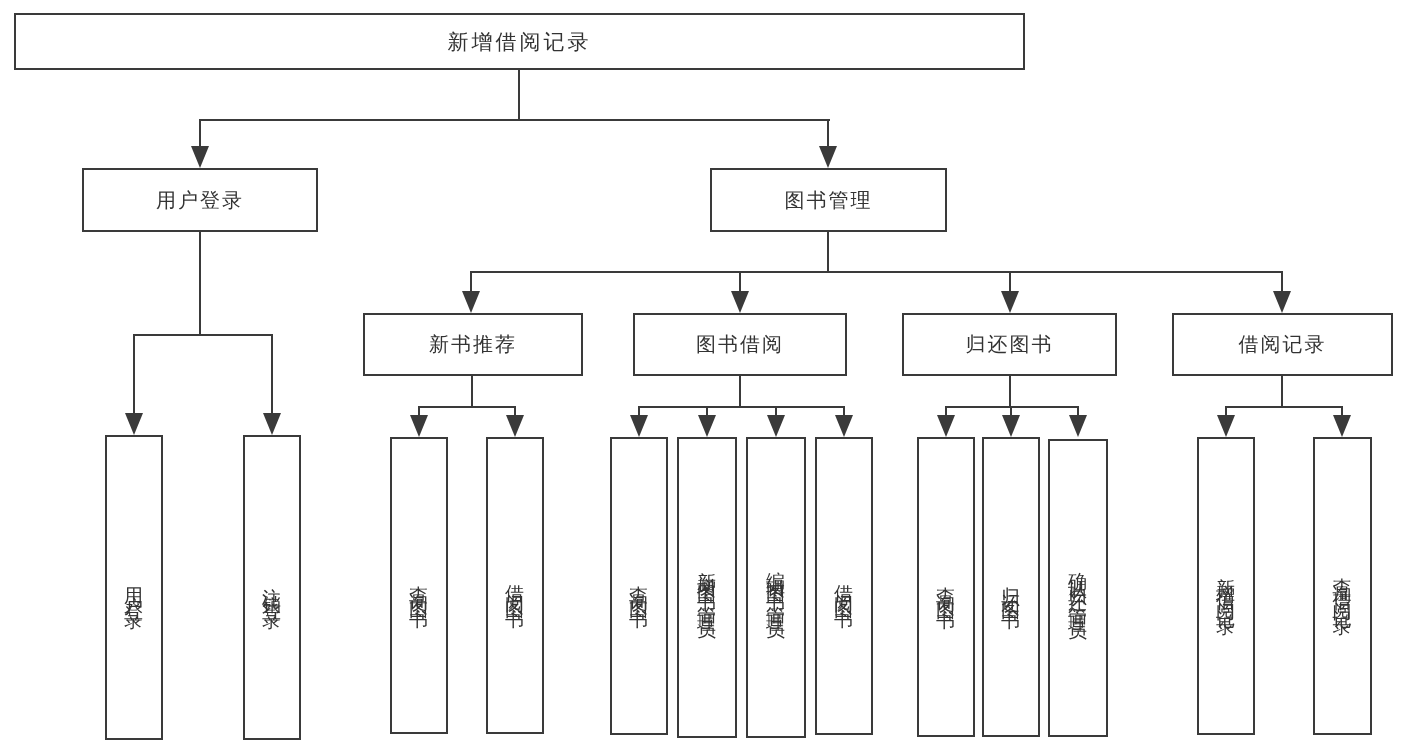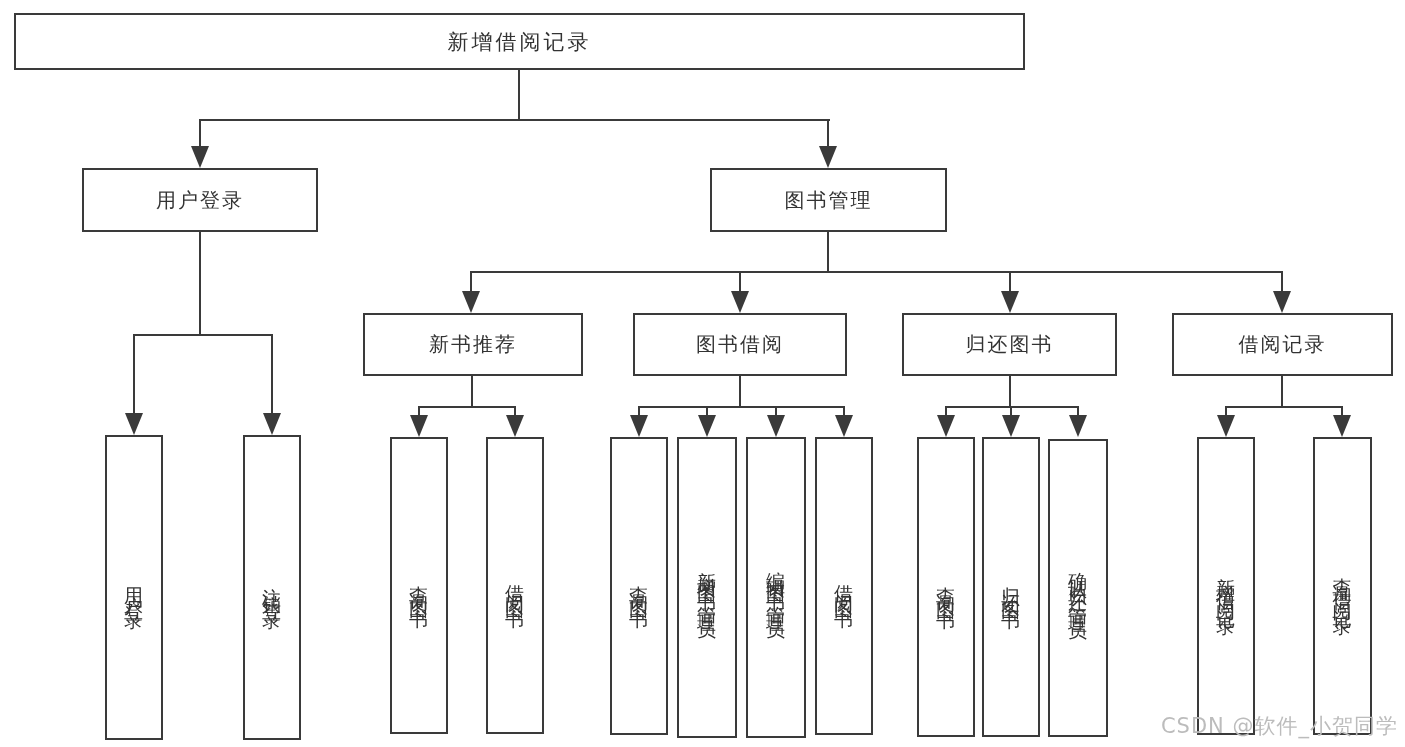--- a/index.html
+++ b/index.html
@@ -139,15 +139,14 @@
   <div class="line" style="left:1077px;top:406px;width:2px;height:11px;"></div>
   <div class="arrow" style="left:1069px;top:415px;"></div>
 
   <div class="line" style="left:1281px;top:376px;width:2px;height:32px;"></div>
   <div class="line" style="left:1225px;top:406px;width:118px;height:2px;"></div>
   <div class="line" style="left:1225px;top:406px;width:2px;height:11px;"></div>
   <div class="arrow" style="left:1217px;top:415px;"></div>
   <div class="line" style="left:1341px;top:406px;width:2px;height:11px;"></div>
   <div class="arrow" style="left:1333px;top:415px;"></div>
 
-  <div class="watermark">CSDN @软件_小贺同学</div>
 
 </div>
 
 </body></html>

